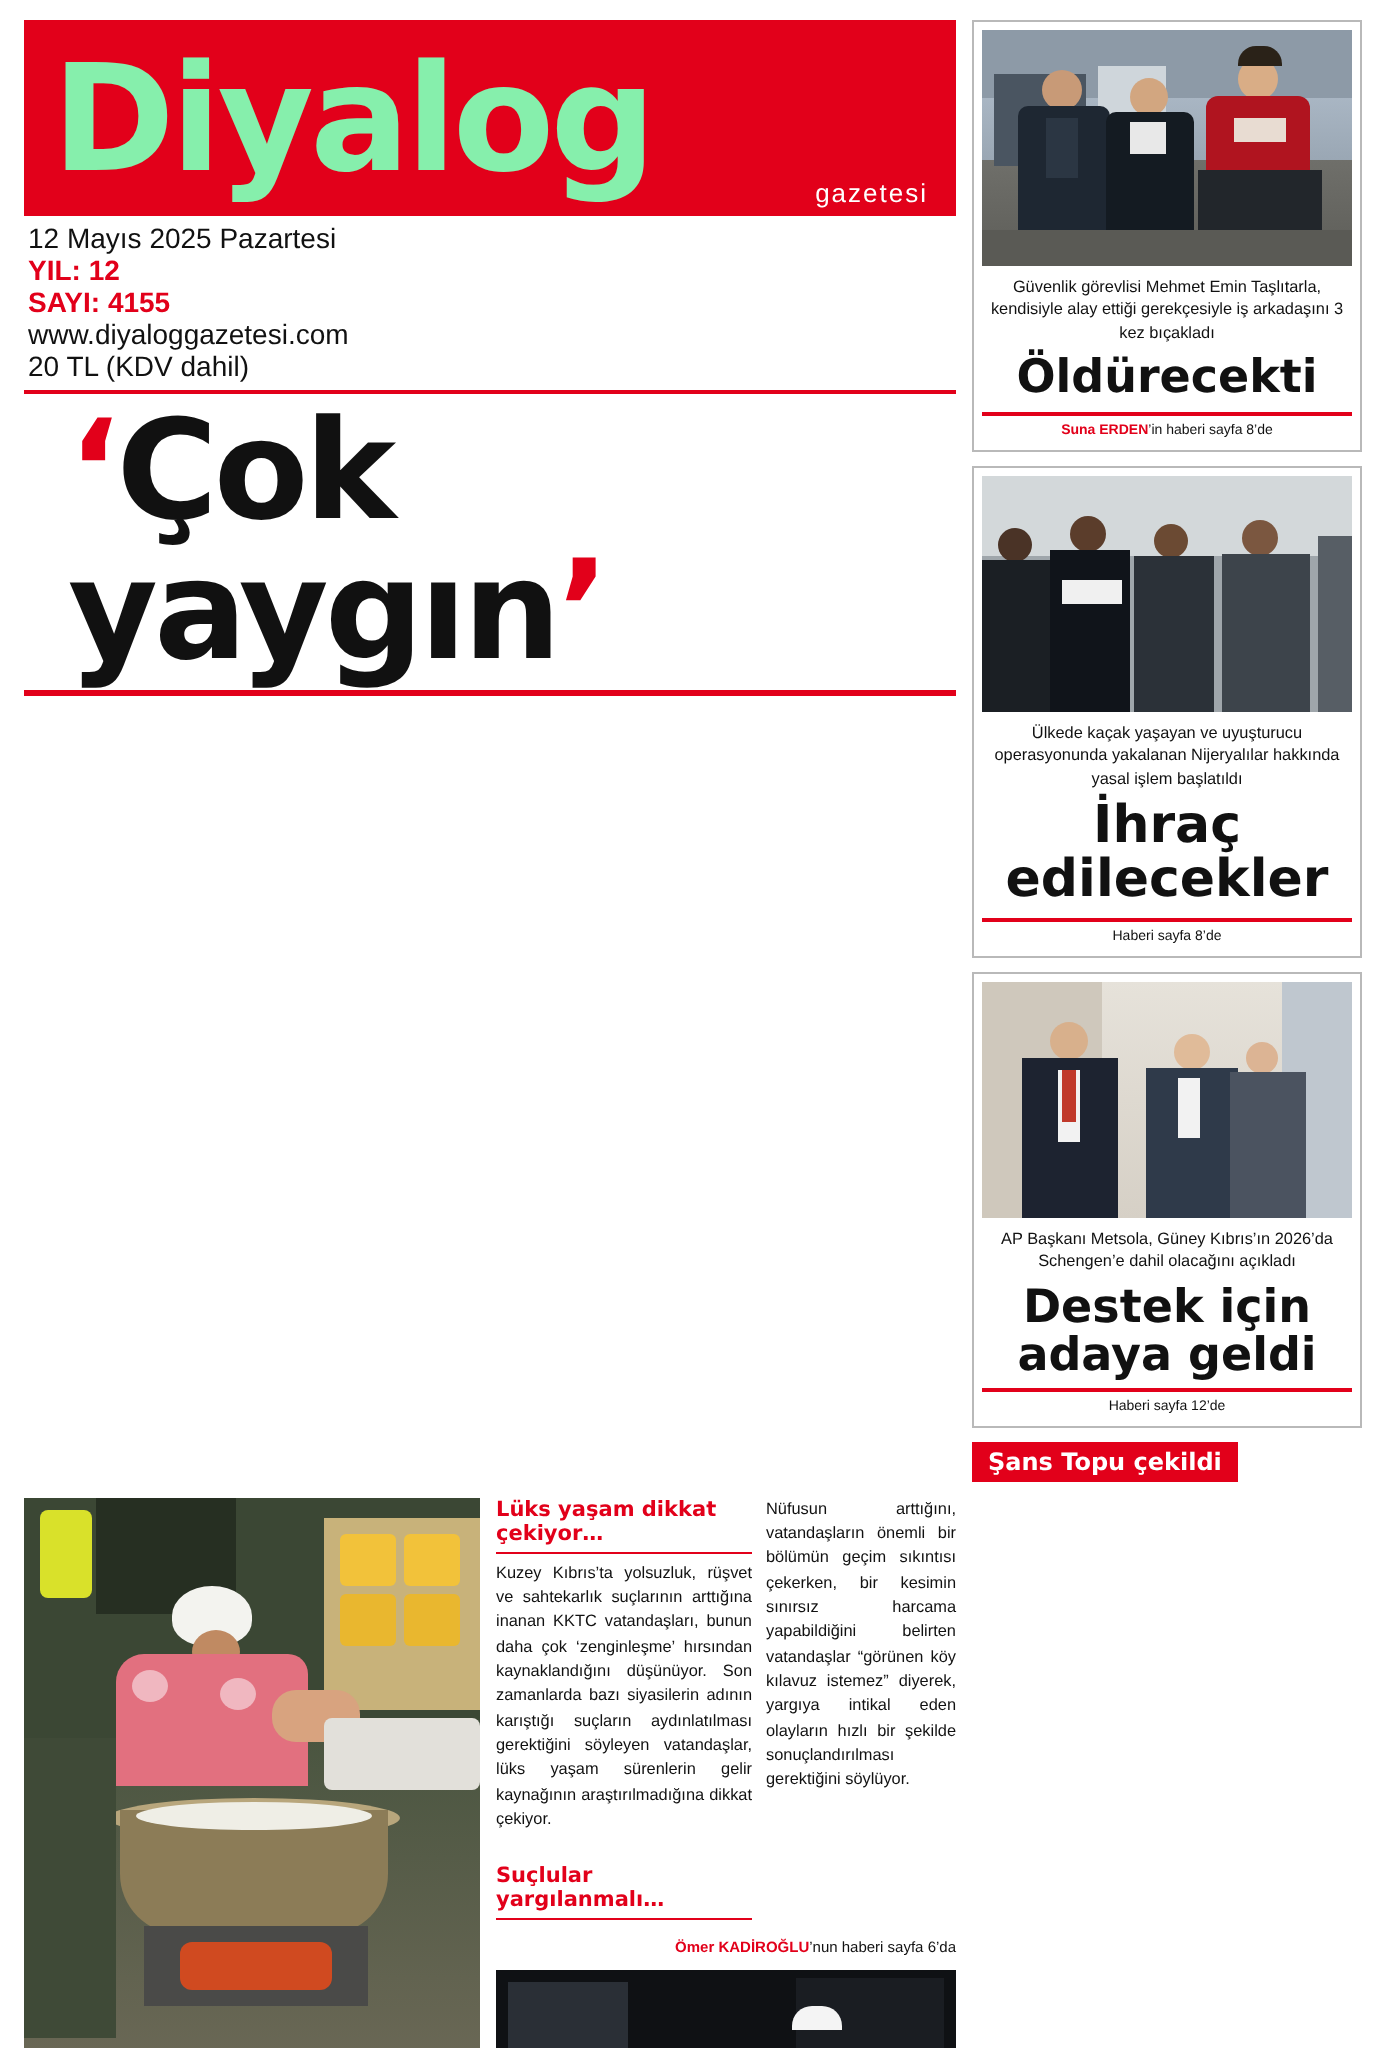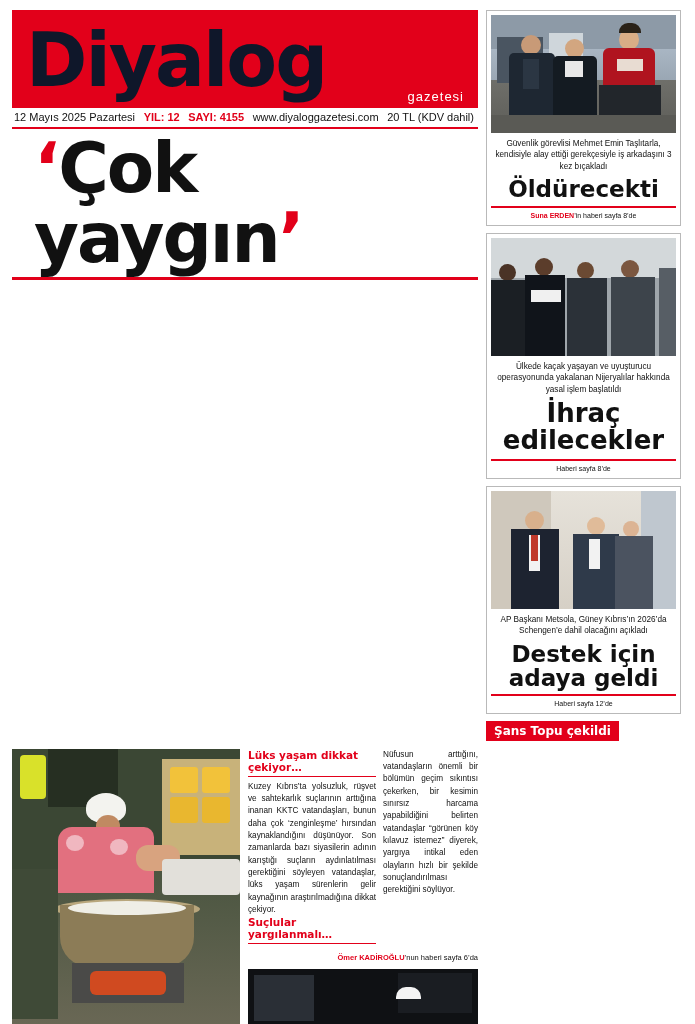--- a/index.html
+++ b/index.html
@@ -26,45 +26,46 @@
     align-items: flex-start;
   }
   .masthead-left { width: 466px; }
   .logo-box {
     background: #e2001a;
     height: 98px;
     position: relative;
     padding: 2px 10px 0 14px;
   }
   .logo-text {
-    color: #0f172a;
+    color: #86efac;
     font-family: "DejaVu Sans", sans-serif;
     font-weight: bold;
     font-size: 74px;
     line-height: 96px;
     letter-spacing: -2px;
   }
   .logo-sub {
     position: absolute;
     right: 14px;
     bottom: 4px;
     color: #ffffff;
     font-family: "Liberation Sans", sans-serif;
     font-size: 13px;
     letter-spacing: 1px;
   }
   .logo-meta {
     display: flex;
     justify-content: space-between;
     align-items: flex-start;
     font-family: "Liberation Sans", sans-serif;
-    font-size: 11px;
+    font-size: 14px;
     color: #111;
     padding: 3px 4px 4px 2px;
     border-bottom: 2px solid #e2001a;
+    flex-direction: column;
   }
   .logo-meta span { white-space: nowrap; }
   .logo-meta .red { color: #e2001a; font-weight: bold; }
 
   
   .lead-strip {
     background: #2a2a2a;
     color: #fff;
     font-family: "Liberation Serif", serif;
     font-size: 14.5px;
@@ -337,21 +338,21 @@
         <div class="ph" style="left:0;top:120px;width:46px;height:150px;background:#3f4a37;"></div>
       </div>
 
     </div>
 
     <div class="col-mid">
       <div class="mid-article">
         <div class="mid-left">
           <div class="sub-kicker">Lüks yaşam dikkat çekiyor…</div>
           <div class="body-text">Kuzey Kıbrıs’ta yolsuzluk, rüşvet ve sahtekarlık suçlarının arttığına inanan KKTC vatandaşları, bunun daha çok ‘zenginleşme’ hırsından kaynaklandığını düşünüyor. Son zamanlarda bazı siyasilerin adının karıştığı suçların aydınlatılması gerektiğini söyleyen vatandaşlar, lüks yaşam sürenlerin gelir kaynağının araştırılmadığına dikkat çekiyor.</div>
-          <div class="sub-kicker" style="margin-top:0;">Suçlular yargılanmalı…</div>
+          <div class="sub-kicker" style="margin-top:16px;">Suçlular yargılanmalı…</div>
         </div>
         <div class="mid-right">
           <div class="body-text">Nüfusun arttığını, vatandaşların önemli bir bölümün geçim sıkıntısı çekerken, bir kesimin sınırsız harcama yapabildiğini belirten vatandaşlar “görünen köy kılavuz istemez” diyerek, yargıya intikal eden olayların hızlı bir şekilde sonuçlandırılması gerektiğini söylüyor.</div>
         </div>
       </div>
       <div class="mid-byline">
         <b>Ömer KADİROĞLU</b><span>’nun haberi sayfa 6’da</span>
       </div>
 
       <div class="mid-photo">

